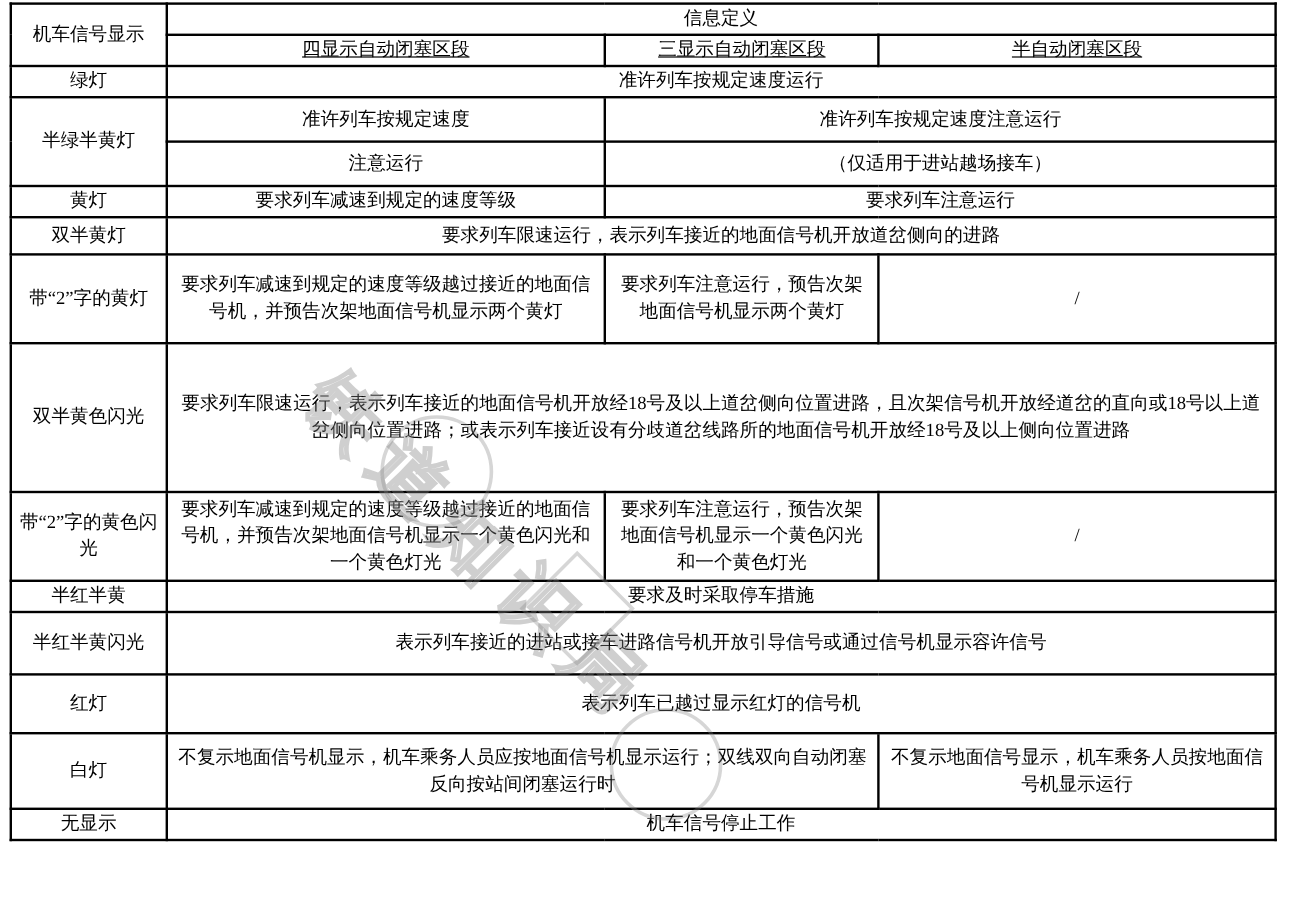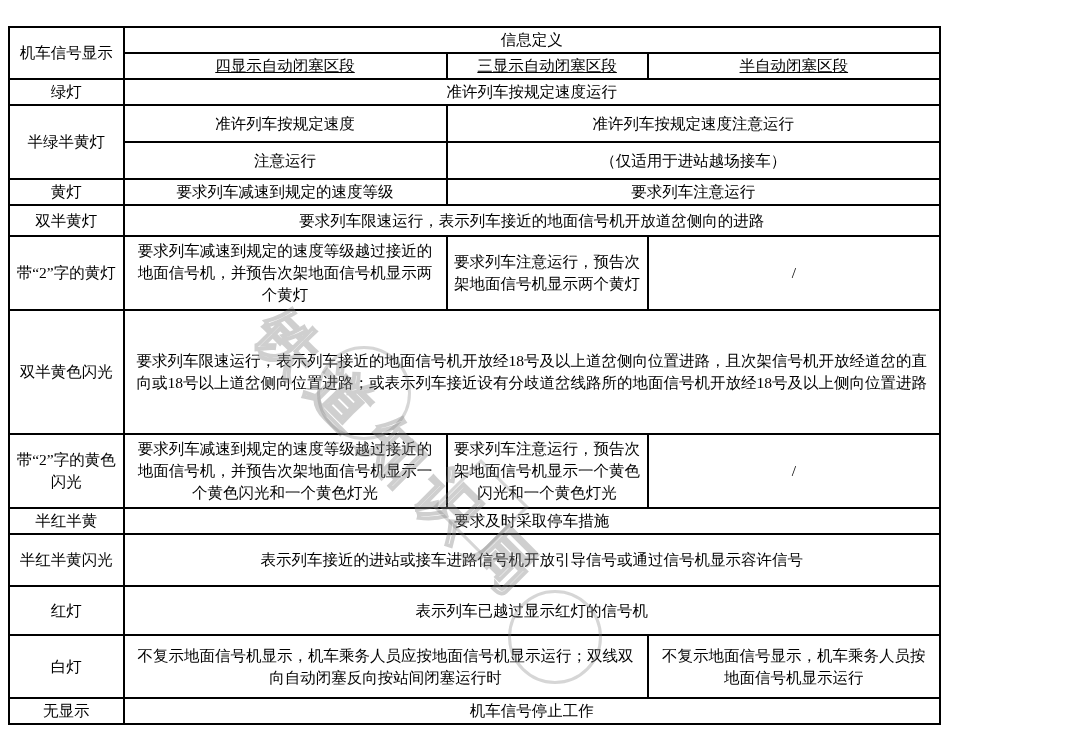--- a/index.html
+++ b/index.html
@@ -1,21 +1,21 @@
 <!DOCTYPE html>
 <html><head>
 <meta charset="utf-8">
 <style>
   html,body{margin:0;padding:0;}
   body{
     width:1080px;height:755px;background:#ffffff;position:relative;overflow:hidden;
     font-family:"Liberation Serif","DejaVu Serif",serif;color:#000;
   }
   .signal-table{
-    position:absolute;left:8px;top:26px;width:933px;
+    position:absolute;left:8px;top:2px;width:1056px;
     border-collapse:collapse;table-layout:fixed;font-family:Liberation Serif, serif;
   }
   .signal-table td,.signal-table th{
     border:2px solid #000;
     padding:1px 6px;
     text-align:center;vertical-align:middle;
     font-size:15.5px;line-height:1.42;
     font-weight:normal;
     word-break:break-all;
   }

